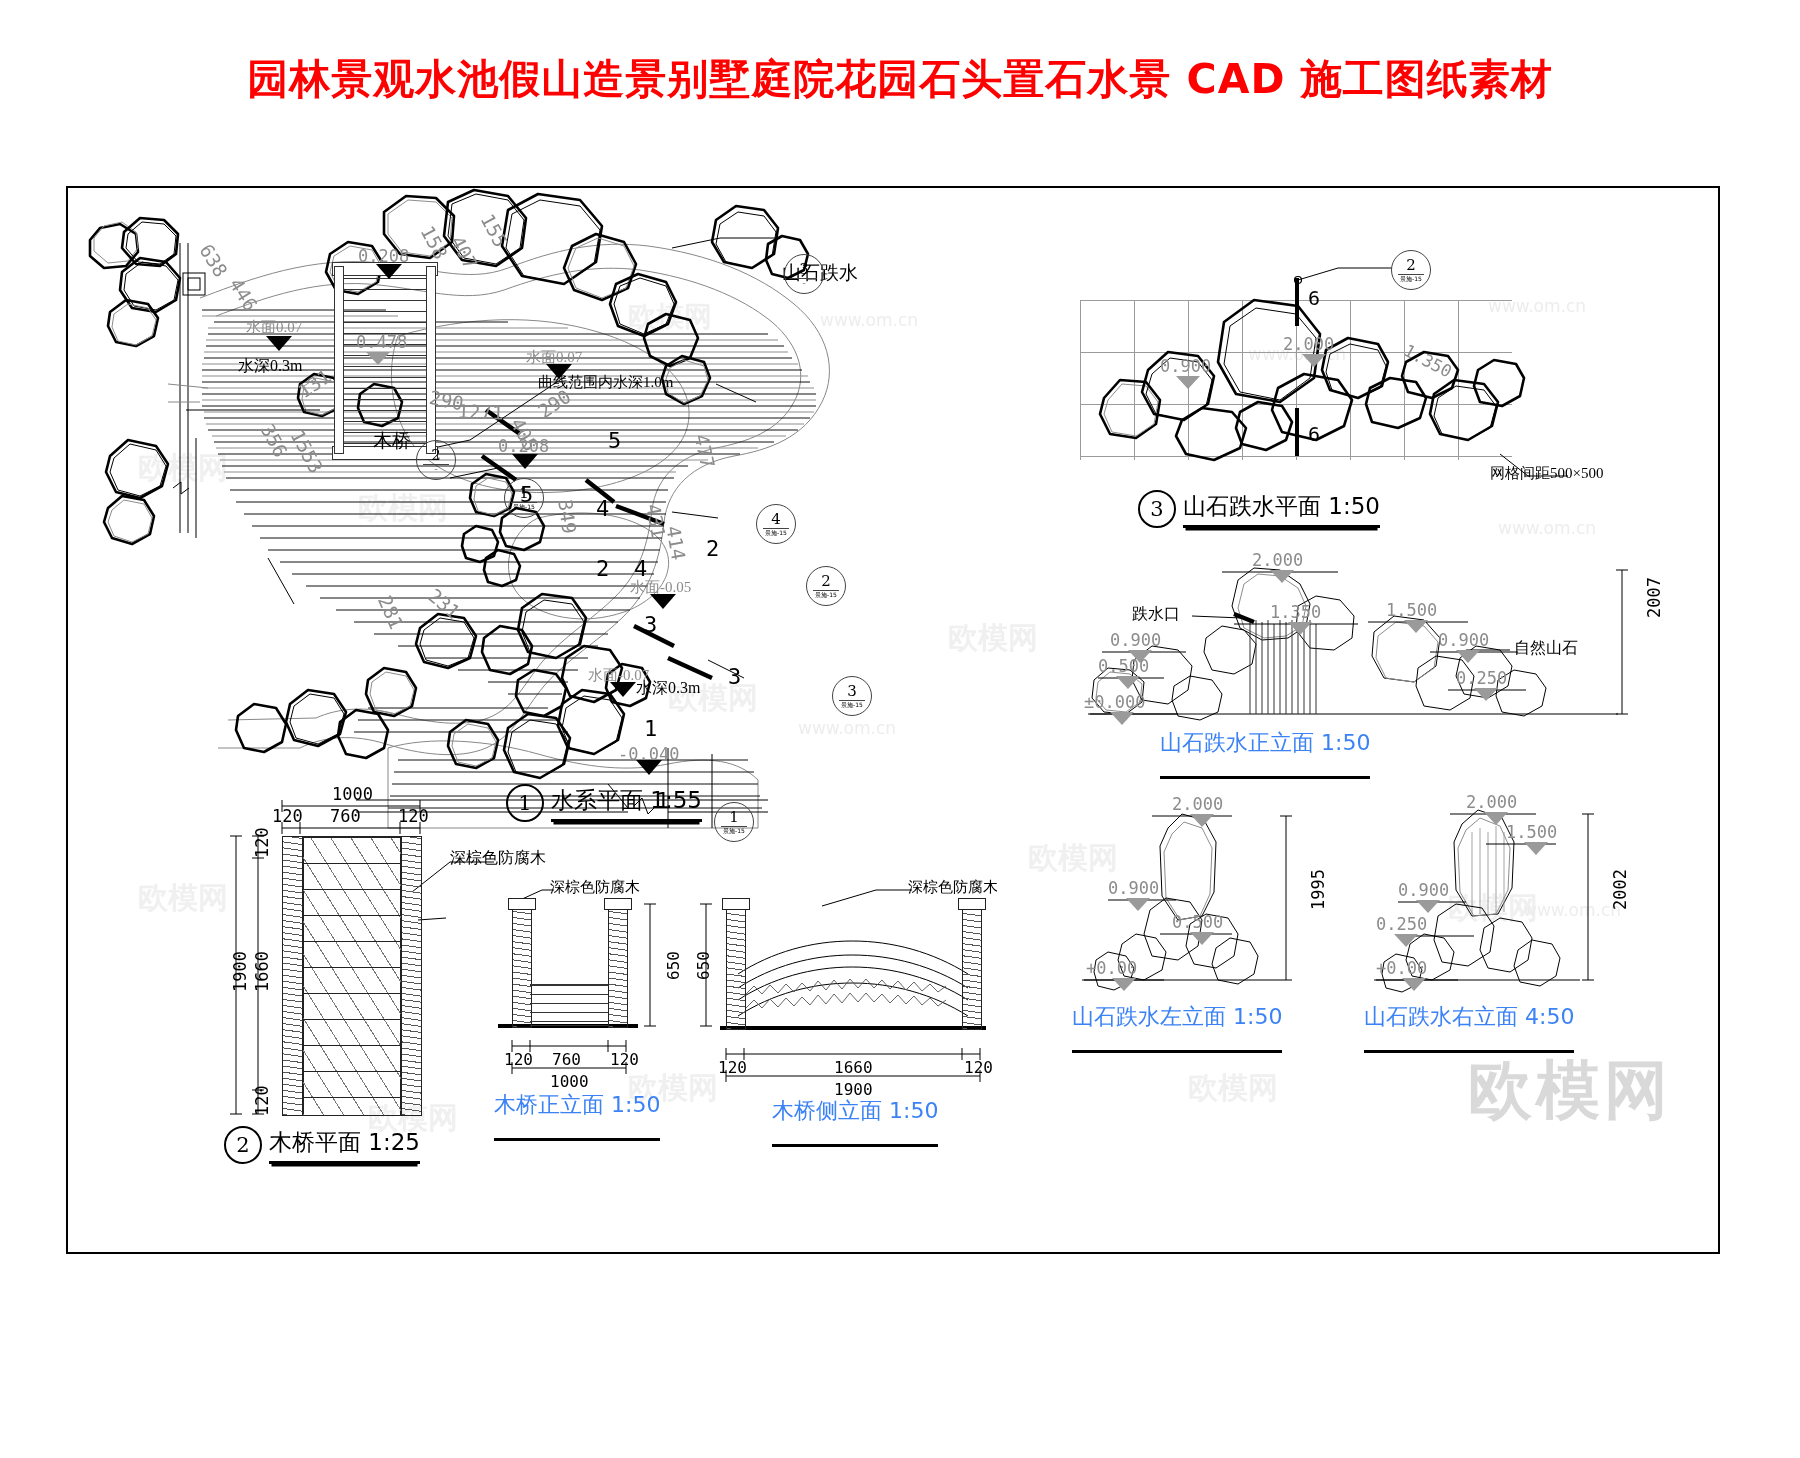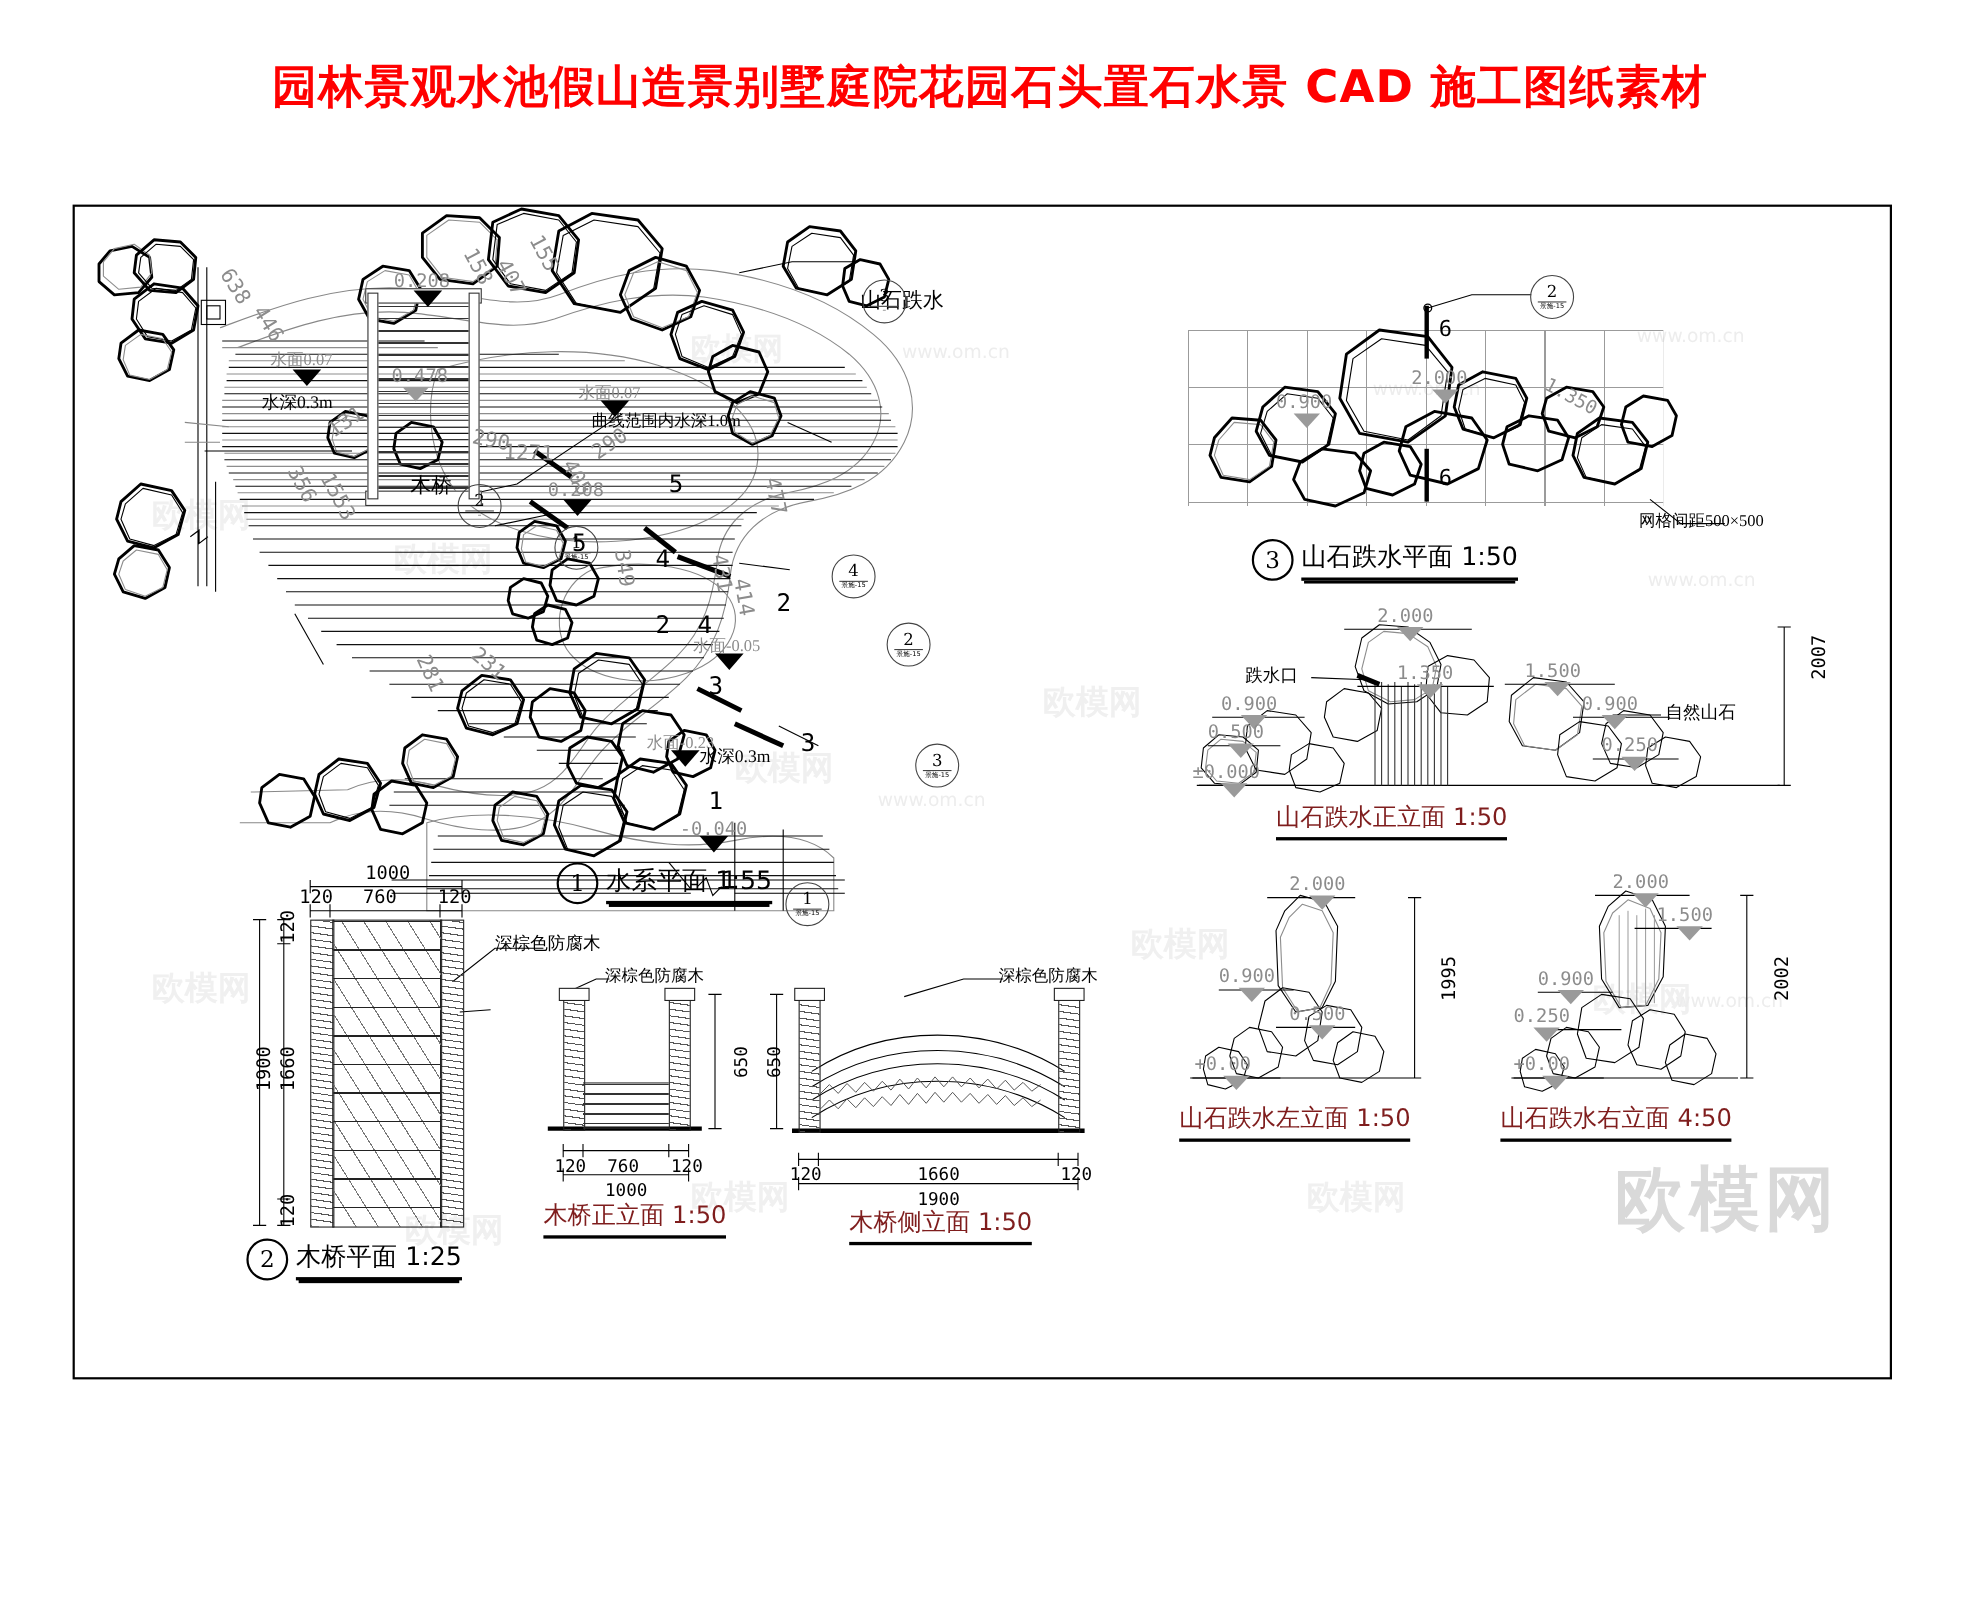--- a/index.html
+++ b/index.html
@@ -27,21 +27,21 @@
 
   
   .vtitle{position:absolute;display:flex;align-items:center;gap:7px;}
   .vnum{
     width:34px;height:34px;border:2.4px solid #000;border-radius:50%;
     display:flex;align-items:center;justify-content:center;
     font-size:21px;font-family:"DejaVu Serif",serif;color:#000;flex:none;
   }
   .vcap{font-size:23px;color:#000;padding-bottom:3px;border-bottom:3.5px solid #000;
         box-shadow:0 5px 0 -2.5px #000;font-family:"DejaVu Sans",sans-serif;white-space:nowrap;}
-  .vcaponly{position:absolute;font-size:22px;color:#7f1d1d;padding-bottom:3px;
+  .vcaponly{position:absolute;font-size:22px;color:#3b82f6;padding-bottom:18px;
             border-bottom:3px solid #000;font-family:"DejaVu Sans",sans-serif;white-space:nowrap;}
 
   
   .bub{position:absolute;width:38px;height:38px;border:1.1px solid #444;border-radius:50%;
        display:flex;flex-direction:column;align-items:center;justify-content:center;line-height:1;}
   .bub .n{font-size:15px;font-family:"DejaVu Serif",serif;color:#000;}
   .bub .s{font-size:6px;color:#000;font-family:"DejaVu Sans",sans-serif;}
   .bub .bar{width:26px;height:1px;background:#444;margin:1px 0;}
 
   
@@ -304,21 +304,21 @@
     <div style="position:absolute;left:266px;top:78px;width:8px;height:186px;border:1.2px solid #333;background:#fff;"></div>
     <div style="position:absolute;left:358px;top:78px;width:8px;height:186px;border:1.2px solid #333;background:#fff;"></div>
 
     <div class="lbl cn" style="left:714px;top:72px;font-size:19px;">山石跌水</div>
     <div class="lbl cn" style="left:305px;top:240px;font-size:19px;">木桥</div>
     <div class="lbl cn" style="left:470px;top:185px;font-size:15px;">曲线范围内水深1.0m</div>
     <div class="dim cn" style="left:178px;top:130px;font-size:15px;">水面0.07</div>
     <div class="lbl cn" style="left:170px;top:168px;font-size:16px;">水深0.3m</div>
     <div class="dim cn" style="left:458px;top:160px;font-size:15px;">水面0.07</div>
     <div class="dim cn" style="left:562px;top:390px;font-size:15px;">水面-0.05</div>
-    <div class="dim cn" style="left:520px;top:478px;font-size:15px;">水面-0.23</div>
+    <div class="dim cn" style="left:520px;top:478px;font-size:15px;">水面-0.07</div>
     <div class="lbl cn" style="left:568px;top:490px;font-size:16px;">水深0.3m</div>
     <div class="dim" style="left:288px;top:144px;font-size:17px;">0.478</div>
     <div class="dim" style="left:290px;top:58px;font-size:17px;">0.208</div>
     <div class="dim" style="left:430px;top:248px;font-size:17px;">0.208</div>
     <div class="dim" style="left:550px;top:556px;font-size:17px;">-0.040</div>
 
     <div class="lvl" style="left:308px;top:76px;"></div>
     <div class="lvl" style="left:198px;top:148px;"></div>
     <div class="lvlo" style="left:298px;top:164px;"></div>
     <div class="lvl" style="left:478px;top:176px;"></div>

